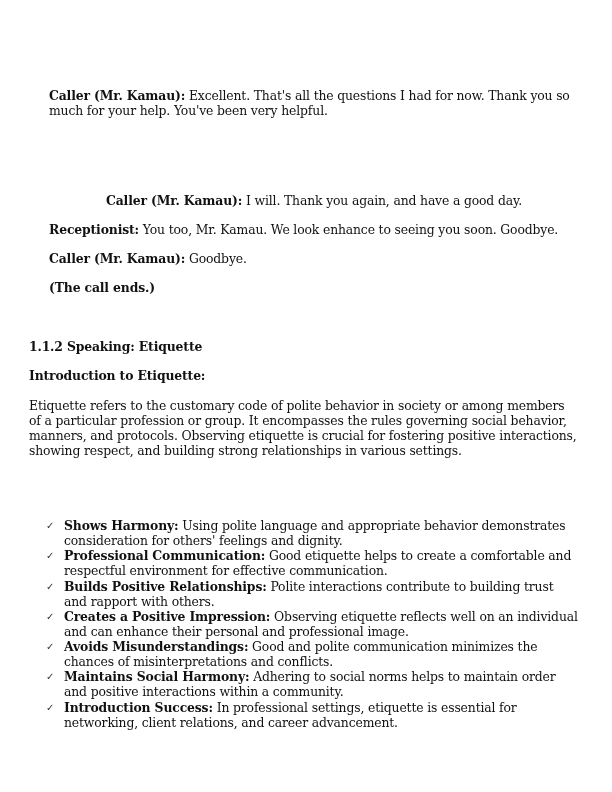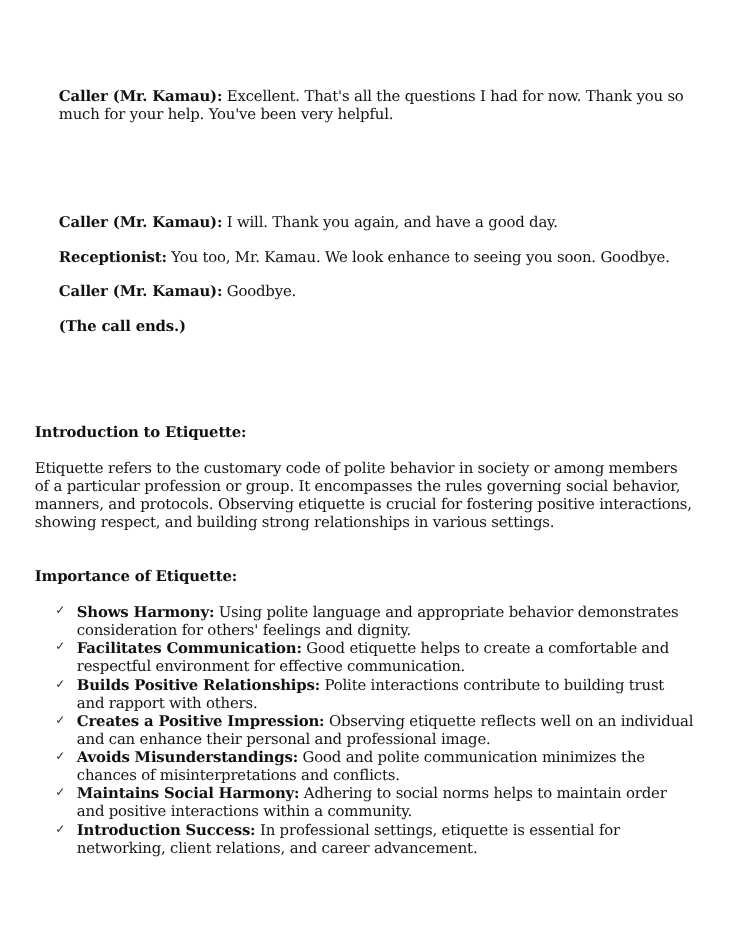--- a/index.html
+++ b/index.html
@@ -1,52 +1,52 @@
 <!DOCTYPE html>
 <html><head>
 <meta charset="utf-8">
 <style>
   html, body { margin: 0; padding: 0; background: #ffffff; }
   body { width: 612px; height: 792px; position: relative; overflow: hidden;
          font-family: "DejaVu Serif", "Liberation Serif", serif; color: #111; }
-  .page { position: absolute; left: 0; top: 0; width: 612px; height: 580px; }
+  .page { position: absolute; left: 0; top: 16px; width: 612px; height: 580px; }
   .p { position: absolute; font-size: 12.4px; line-height: 15px; margin: 0; letter-spacing: -0.15px; }
   .p b { font-weight: bold; }
   .dialog { left: 49px; width: 530px; }
   .sec { left: 29px; width: 550px; }
   ul.checks { position: absolute; left: 29px; top: 502px; width: 550px; margin: 0; padding: 0; list-style: none; }
   ul.checks li { position: relative; padding-left: 35px; font-size: 12.4px; line-height: 15px; margin: 0 0 0.3px 0; letter-spacing: -0.15px; }
   ul.checks li .chk { position: absolute; left: 17px; top: 0; font-size: 10px; font-family: "DejaVu Sans", sans-serif; color: #333; }
 </style>
 </head>
 <body>
 
 <div class="page">
 
   <p class="p dialog" style="top:72px;"><b>Caller (Mr. Kamau):</b><span> Excellent. That's all the questions I had for now. Thank you so much for your help. You've been very helpful.</span></p>
 
 
-  <p class="p dialog" style="top:177px;"><b>Caller (Mr. Kamau):</b><span> I will. Thank you again, and have a good day.</span></p>
+  <p class="p dialog" style="top:177px;text-align:center;"><b>Caller (Mr. Kamau):</b><span> I will. Thank you again, and have a good day.</span></p>
 
   <p class="p dialog" style="top:206px;"><b>Receptionist:</b><span> You too, Mr. Kamau. We look enhance to seeing you soon. Goodbye.</span></p>
 
   <p class="p dialog" style="top:235px;"><b>Caller (Mr. Kamau):</b><span> Goodbye.</span></p>
 
   <p class="p dialog" style="top:264px; font-weight:bold;">(The call ends.)</p>
 
+  <p class="p sec" style="top:323px; font-weight:bold;">1.1.2 Speaking: Etiquette</p>
 
   <p class="p sec" style="top:352px; font-weight:bold;">Introduction to Etiquette:</p>
 
   <p class="p sec" style="top:382px;">Etiquette refers to the customary code of polite behavior in society or among members of a particular profession or group. It encompasses the rules governing social behavior, manners, and protocols. Observing etiquette is crucial for fostering positive interactions, showing respect, and building strong relationships in various settings.</p>
 
-  <p class="p sec" style="top:472px; font-weight:bold;">Importance of Etiquette:</p>
 
   <ul class="checks">
     <li><span class="chk">✓</span><b>Shows Harmony:</b><span> Using polite language and appropriate behavior demonstrates consideration for others' feelings and dignity.</span></li>
-    <li><span class="chk">✓</span><b>Facilitates Communication:</b><span> Good etiquette helps to create a comfortable and respectful environment for effective communication.</span></li>
+    <li><span class="chk">✓</span><b>Professional Communication:</b><span> Good etiquette helps to create a comfortable and respectful environment for effective communication.</span></li>
     <li><span class="chk">✓</span><b>Builds Positive Relationships:</b><span> Polite interactions contribute to building trust and rapport with others.</span></li>
     <li><span class="chk">✓</span><b>Creates a Positive Impression:</b><span> Observing etiquette reflects well on an individual and can enhance their personal and professional image.</span></li>
     <li><span class="chk">✓</span><b>Avoids Misunderstandings:</b><span> Good and polite communication minimizes the chances of misinterpretations and conflicts.</span></li>
     <li><span class="chk">✓</span><b>Maintains Social Harmony:</b><span> Adhering to social norms helps to maintain order and positive interactions within a community.</span></li>
     <li><span class="chk">✓</span><b>Introduction Success:</b><span> In professional settings, etiquette is essential for networking, client relations, and career advancement.</span></li>
   </ul>
 
 </div>
 
 </body></html>

